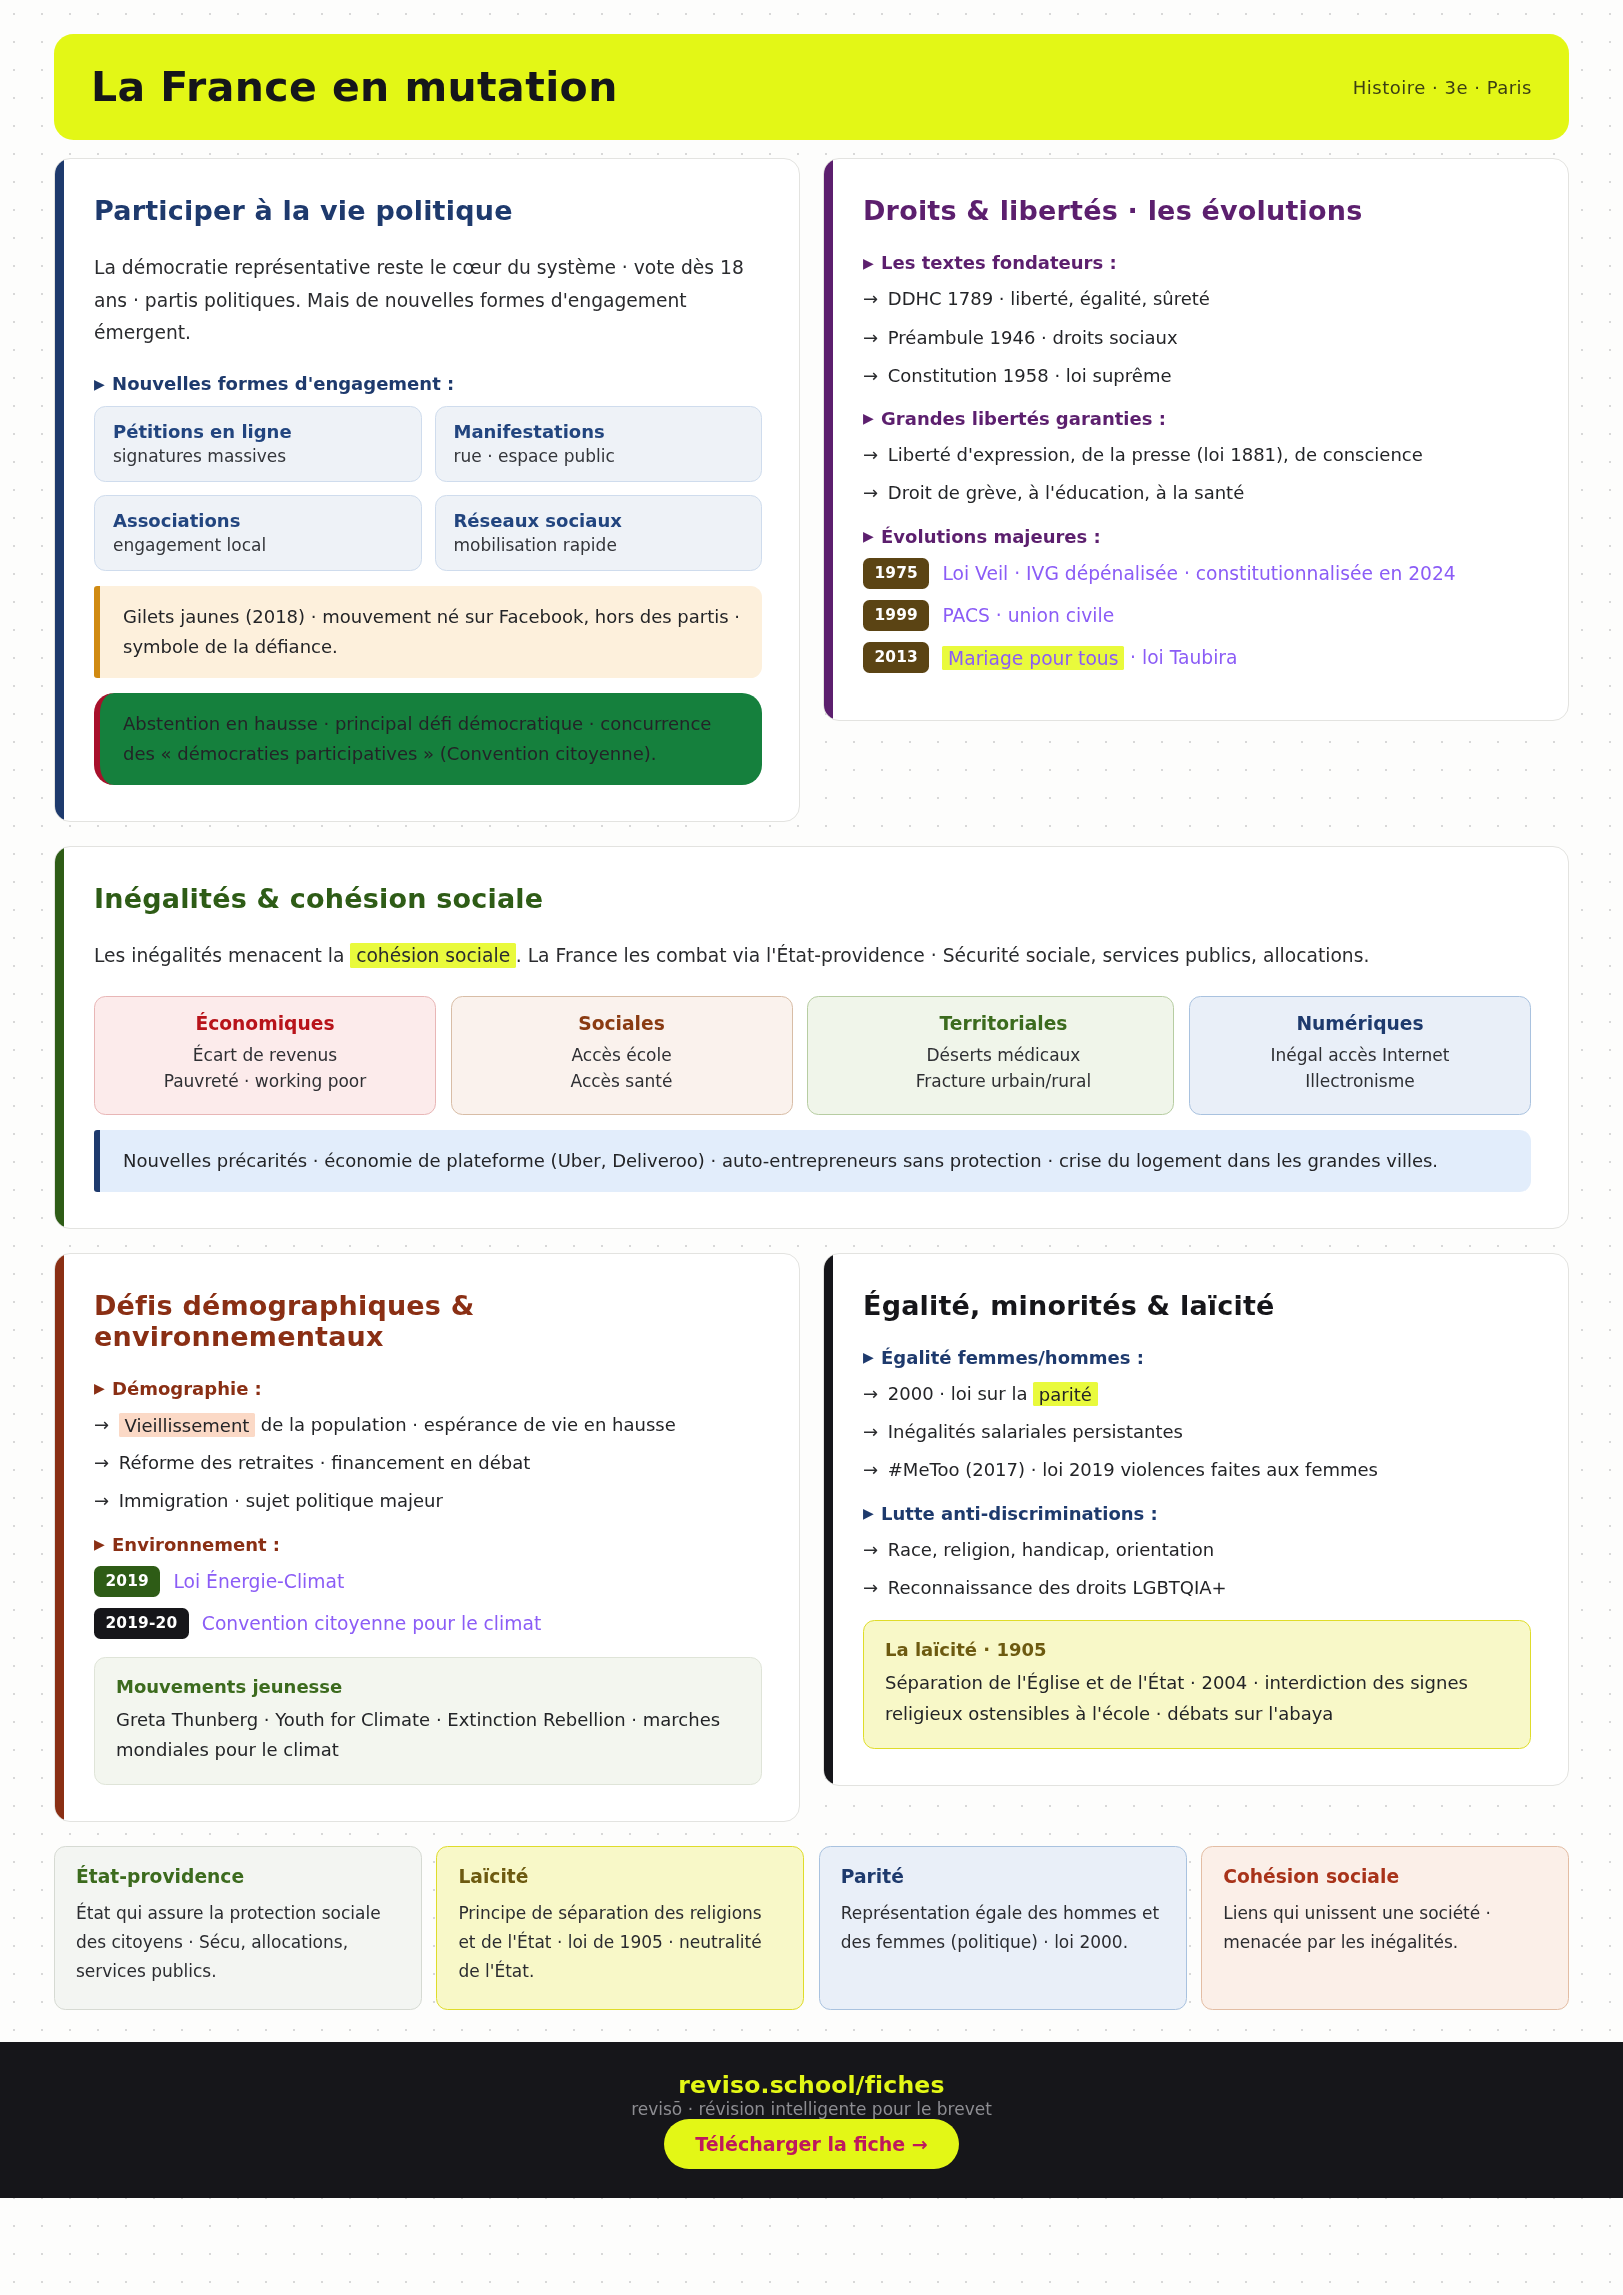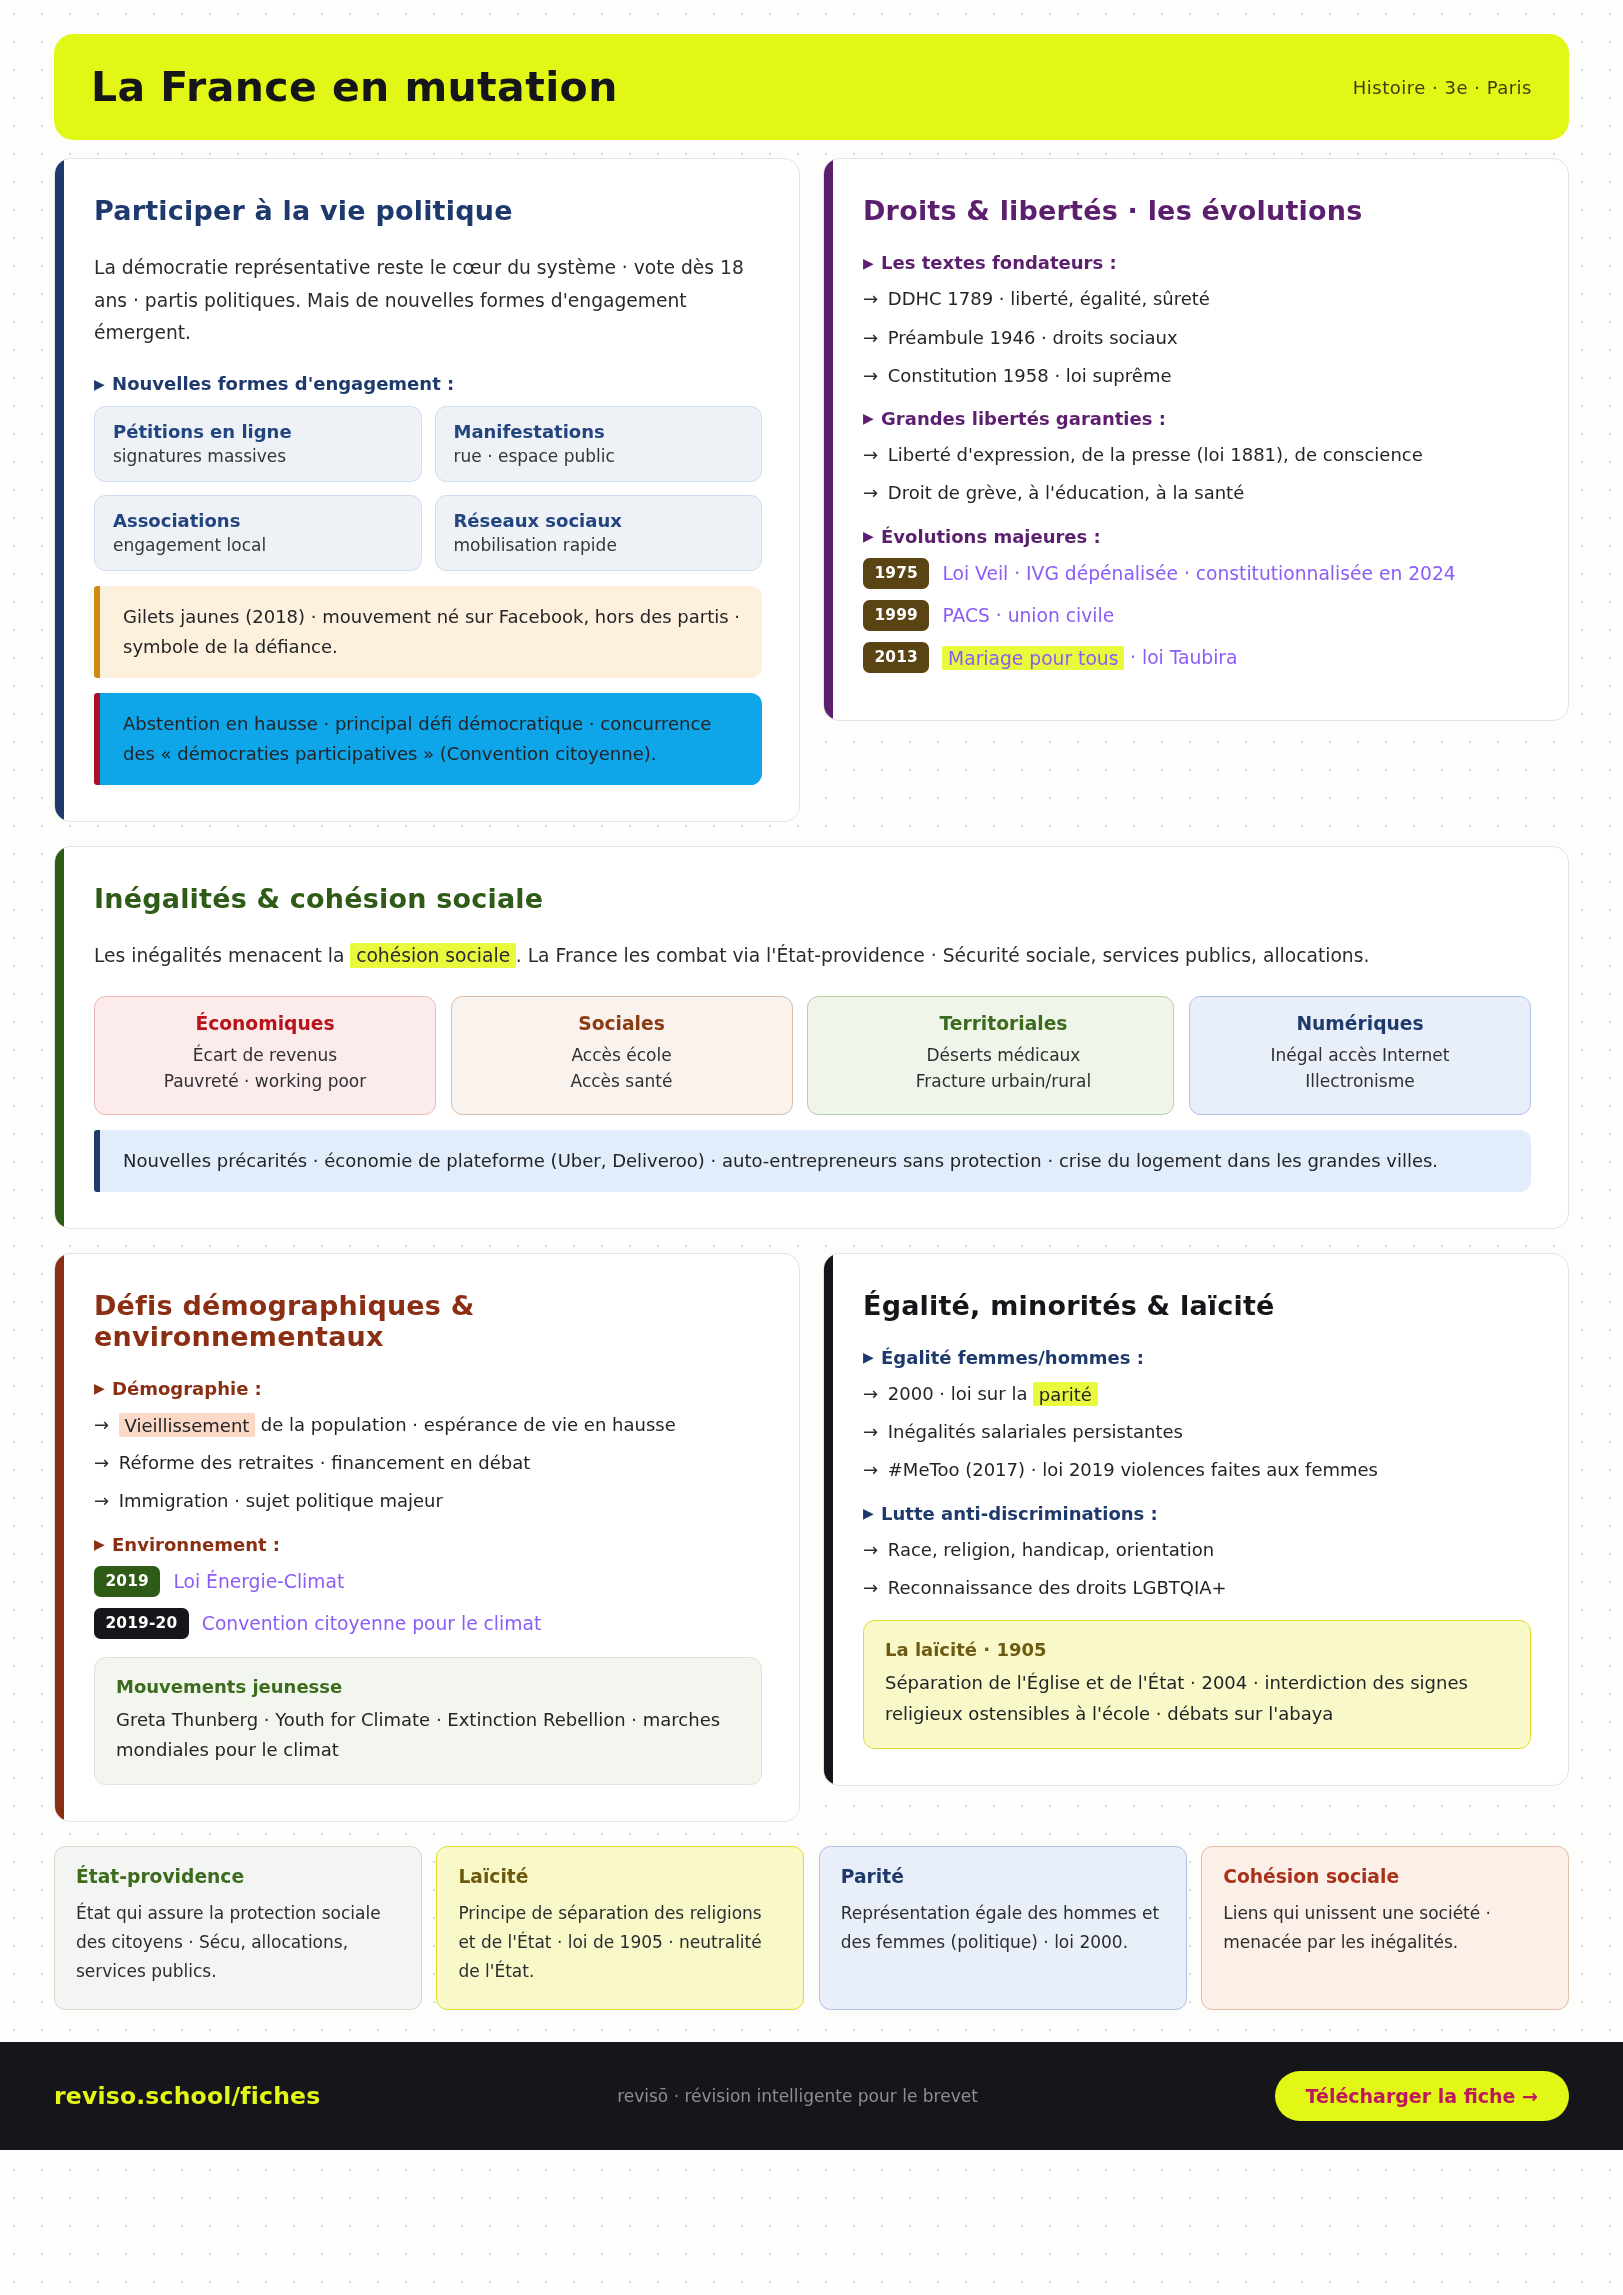--- a/index.html
+++ b/index.html
@@ -110,21 +110,21 @@
   .callout {
     border-radius: 3.2px 11.4px 11.4px 3.2px;
     padding: 16px 21px 16px 23px;
     font-size: 18px;
     line-height: 1.68;
     margin-top: 14.6px;
     border-left: 6.5px solid var(--cl, #888);
     color: #232427;
   }
   .callout.amber { background: #fdf0dc; --cl: #d08a12; }
-  .callout.rose  { background: #0ea5e9; --cl: #a8102b; }
+  .callout.rose  { background: #15803d; border-radius: 20px; --cl: #a8102b; }
   .callout.blue  { background: #e2edfb; --cl: #1e3a6d; }
 
   
   .chip-line { display: flex; align-items: flex-start; gap: 13px; margin-bottom: 11.4px; }
   .chip {
     flex: 0 0 auto;
     background: var(--chip, #5b4414);
     color: #ffffff;
     font-size: 15.4px;
     font-weight: 700;
@@ -193,20 +193,21 @@
   
   .footer {
     background: #16161a;
     width: 1623px;
     margin-left: -54px;
     padding: 29px 54px;
     display: flex;
     align-items: center;
     justify-content: space-between;
     min-height: 96px;
+    flex-direction: column;
   }
   .footer-brand { color: #e3f716; font-size: 23.5px; font-weight: 700; letter-spacing: 0.2px; }
   .footer-tag { color: #8d8d92; font-size: 17px; }
   .footer-btn {
     background: #e3f716;
     color: #be185d;
     font-size: 19px;
     font-weight: 600;
     padding: 14px 31px;
     border-radius: 811px;

